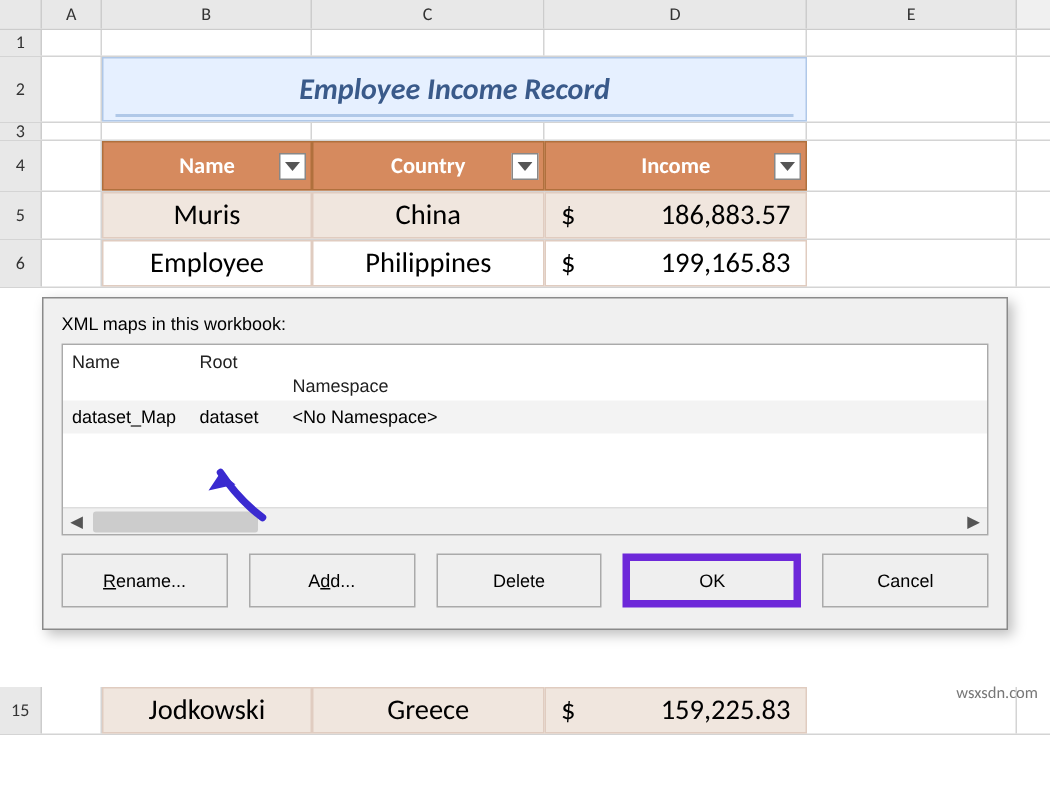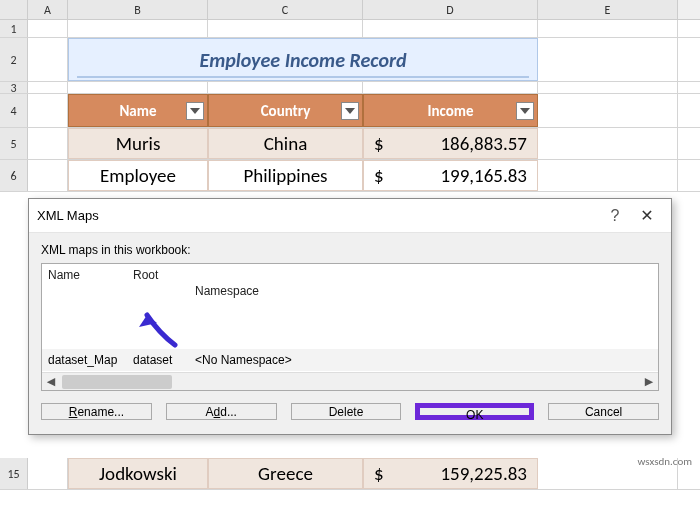--- a/index.html
+++ b/index.html
@@ -43,34 +43,34 @@
     .dlg-help { width: 32px; text-align: center; font-size: 16px; color: #555; }
     .dlg-close { width: 32px; text-align: center; font-size: 16px; color: #333; }
     .dlg-body { padding: 10px 12px 14px; }
     .dlg-label { margin-bottom: 6px; }
     .map-list { border: 1px solid #aaa; background: #fff; height: 128px; position: relative; display: flex; flex-direction: column; }
     .map-list-header { display: flex; padding: 4px 6px 3px; border-bottom: 0; }
     .map-list-header span { color: #222; }
     .mh1 { width: 85px; }
     .mh2 { width: 62px; }
     .mh3 { flex: 1; margin-top: 16px; }
-    .map-list-row { display: flex; padding: 4px 6px; margin-top: 48px; }
+    .map-list-row { display: flex; padding: 4px 6px; }
     .map-list-row.sel { background: #f3f3f3; }
     .mc1 { width: 85px; }
     .mc2 { width: 62px; }
     .mc3 { flex: 1; }
     .map-fill { flex: 1; }
     .map-scroll { height: 18px; background: #f0f0f0; border-top: 1px solid #ddd; display: flex; align-items: center; }
     .sc-arr { width: 18px; height: 18px; display: flex; align-items: center; justify-content: center; font-size: 11px; color: #555; }
     .sc-thumb { width: 110px; height: 14px; background: #ccc; border-radius: 2px; margin-left: 2px; }
     
     .arrow-svg { position: absolute; left: 133px; top: 305px; z-index: 50; }
     
     .dlg-buttons { display: flex; gap: 14px; margin-top: 12px; }
-    .dlg-btn { flex: 1; height: 17px; background: #efefef; border: 1px solid #aaa; font-size: 12px; cursor: default; text-align: center; }
+    .dlg-btn { flex: 1; height: 36px; background: #efefef; border: 1px solid #aaa; font-size: 12px; cursor: default; text-align: center; }
     .dlg-btn.default { border: 5px solid #6d28d9; }
     .underline-char { text-decoration: underline; }
     
     .watermark { position: absolute; bottom: 22px; right: 8px; color: #777; font-size: 11px; z-index: 100; }
   </style>
 </head>
 <body>
 
 <div class="spreadsheet">
   <div class="col-headers">
@@ -170,25 +170,20 @@
     <div class="cell data-cell alt-row cB">Jodkowski</div>
     <div class="cell data-cell alt-row cC">Greece</div>
     <div class="cell data-cell alt-row income-cell cD">
       <span>$</span>
       <span>159,225.83</span>
     </div>
     <div class="cell cE"></div>
   </div>
 
   <div class="dialog">
-    <div class="dlg-title">
-      <span class="dlg-title-text">XML Maps</span>
-      <span class="dlg-help">?</span>
-      <span class="dlg-close">✕</span>
-    </div>
     <div class="dlg-body">
       <div class="dlg-label">XML maps in this workbook:</div>
       <div class="map-list">
         <div class="map-list-header">
           <span class="mh1">Name</span>
           <span class="mh2">Root</span>
           <span class="mh3">Namespace</span>
         </div>
         <div class="map-list-row sel">
           <span class="mc1">dataset_Map</span>

